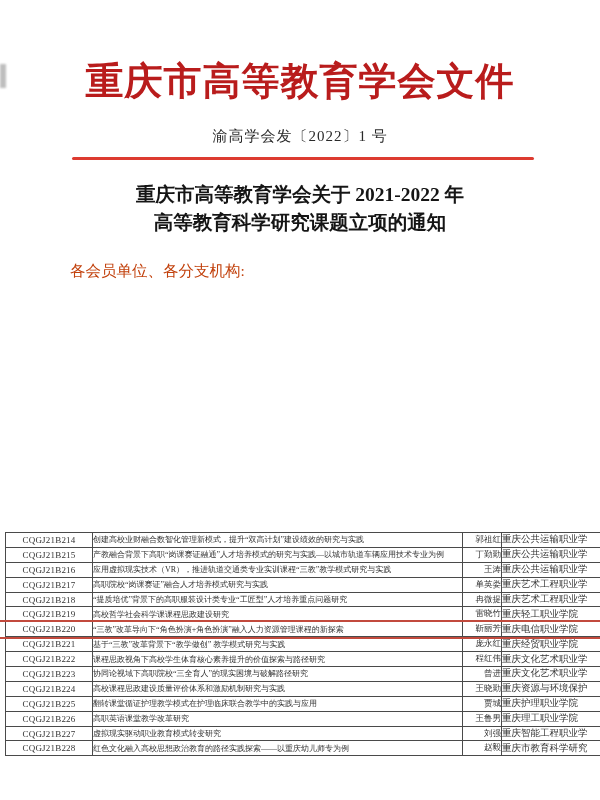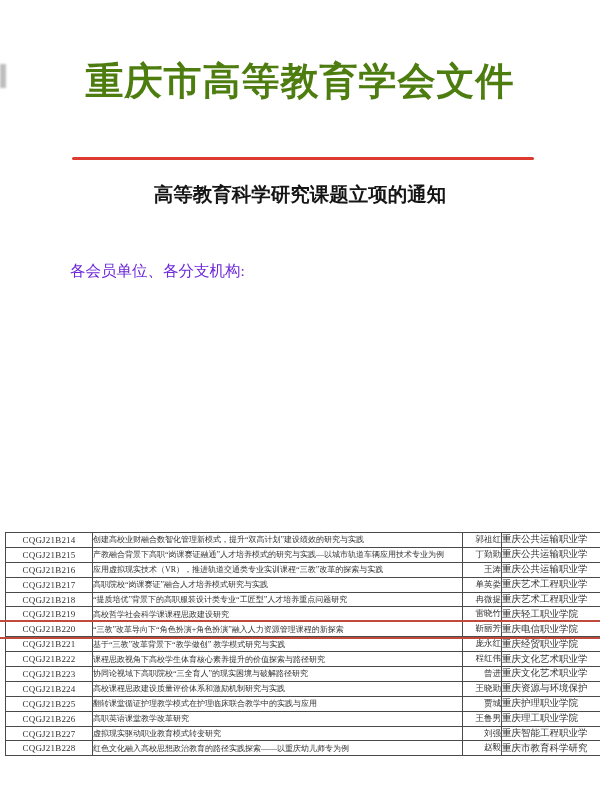--- a/index.html
+++ b/index.html
@@ -26,21 +26,21 @@
     opacity: .55;
     filter: blur(1px);
   }
   .doc-title {
     position: absolute;
     top: 56px; left: 0; right: 0;
     text-align: center;
     font-size: 38px;
     font-weight: bold;
     letter-spacing: 1px;
-    color: #4d7c0f;
+    color: #b91c1c;
     font-family: Liberation Sans, sans-serif;
   }
   .doc-number {
     position: absolute;
     top: 127px; left: 0; right: 0;
     text-align: center;
     font-size: 15px;
     color: #2a2a2a;
     letter-spacing: 1px;
   }
@@ -57,21 +57,21 @@
     text-align: center;
     font-size: 19.5px;
     font-weight: bold;
     line-height: 28px;
     color: #151515;
   }
   .salutation {
     position: absolute;
     top: 261px; left: 70px;
     font-size: 15.5px;
-    color: #6d28d9;
+    color: #c2410c;
   }
   .body-paragraph {
     position: absolute;
     top: 283px; left: 70px;
     width: 466px;
     font-size: 15.5px;
     line-height: 34px;
     text-align: justify;
     text-indent: 2em;
     color: #1c1c1c;
@@ -130,24 +130,26 @@
 </style>
 </head>
 <body>
 
 <div class="page">
 
   <div class="scan-smudge"></div>
 
   <div class="doc-title">重庆市高等教育学会文件</div>
 
+  <div class="doc-number">渝高学会发〔2022〕1 号</div>
 
   <div class="red-rule"></div>
 
   <div class="notice-title">
+    <div>重庆市高等教育学会关于 2021-2022 年</div>
     <div>高等教育科学研究课题立项的通知</div>
   </div>
 
   <div class="salutation">各会员单位、各分支机构:</div>
 
 
   <table class="projects">
     <tbody>
         <tr>
           <td class="c-code">CQGJ21B214</td>
@@ -156,21 +158,21 @@
           <td class="c-institution">重庆公共运输职业学</td>
         </tr>
         <tr>
           <td class="c-code">CQGJ21B215</td>
           <td class="c-title">产教融合背景下高职“岗课赛证融通”人才培养模式的研究与实践—以城市轨道车辆应用技术专业为例</td>
           <td class="c-name">丁勤勤</td>
           <td class="c-institution">重庆公共运输职业学</td>
         </tr>
         <tr>
           <td class="c-code">CQGJ21B216</td>
-          <td class="c-title">应用虚拟现实技术（VR），推进轨道交通类专业实训课程“三教”改革的探索与实践</td>
+          <td class="c-title">应用虚拟现实技术（VR），推进轨道交通类专业实训课程“三教”教学模式研究与实践</td>
           <td class="c-name">王涛</td>
           <td class="c-institution">重庆公共运输职业学</td>
         </tr>
         <tr>
           <td class="c-code">CQGJ21B217</td>
           <td class="c-title">高职院校“岗课赛证”融合人才培养模式研究与实践</td>
           <td class="c-name">单英娄</td>
           <td class="c-institution">重庆艺术工程职业学</td>
         </tr>
         <tr>

